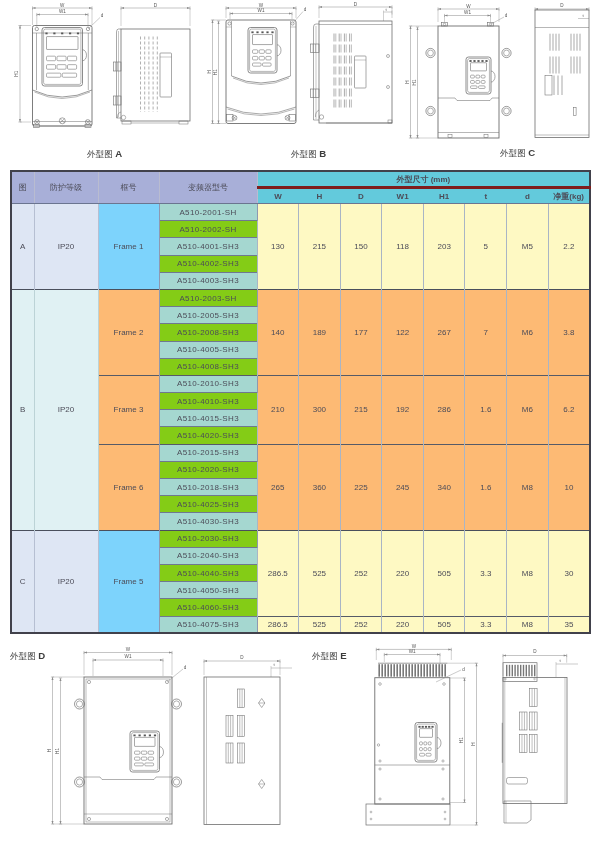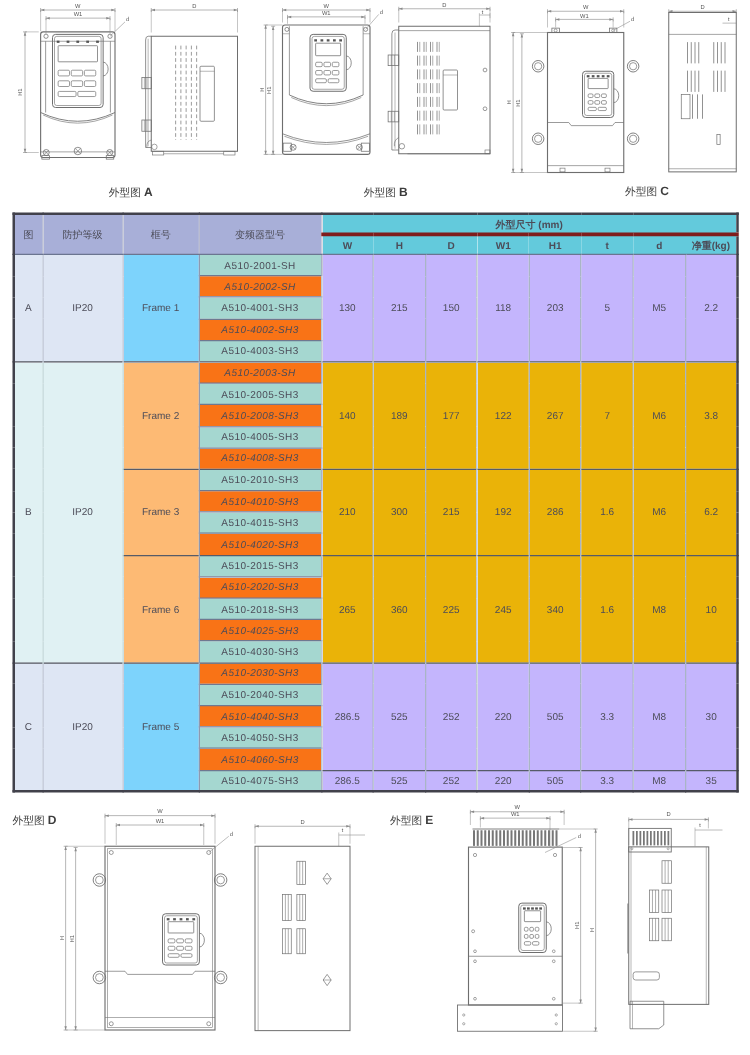--- a/index.html
+++ b/index.html
@@ -13,23 +13,23 @@
 td.ch{background:#63cadc;color:#1e2a30;font-weight:bold;border-bottom:3px solid #7f1d1d;}
 td.ch2{background:#63cadc;color:#1e2a30;font-weight:bold;border-bottom:1px solid #6b7590;}
 #tbl tr{height:17.2px;}
 td.g{background:#dee6f4;border-right:1px solid #b6bfd2;}
 td.gb{background:#e0f1f3;}
 td.gb.g{border-right:1px solid #bcd3d6;}
 td.fr{background:#7dd3fc;border-right:1px solid #8e98b0;}
 td.fr.gb{background:#fdba74;}
 td.mod{font-size:8px;letter-spacing:0.35px;border-top:1px solid #6f7890;border-right:1px solid #8e98b0;color:#3f3f4a;}
 td.mt{background:#a5d7d0;}
-td.mb{background:#f97316;font-style:italic;}
-td.dim{background:#c4b5fd;border-left:1px solid #a9b5c5;}
-td.dim.bb{background:#eab308;margin-top:46px;}
+td.mb{background:#84cc16;}
+td.dim{background:#fef9c3;border-left:1px solid #a9b5c5;}
+td.dim.bb{background:#fdba74;margin-top:46px;}
 tr.gsep td{border-top:1.2px solid #4a4f5c;}
 td.fsep{border-top:1px solid #565b68;}
 tr.fsep2 td{border-top:1px solid #565b68;}
 td.lsep{border-top:1px solid #565b68;}
 </style></head>
 <body>
 <svg width="600" height="166" viewBox="0 0 600 166" style="position:absolute;left:0;top:0">
     <rect x="32.5" y="25.5" width="59.5" height="100.5" rx="2" fill="none" stroke="#6e6e6e" stroke-width="0.9"></rect>
     <circle cx="36.8" cy="29" r="1.7" fill="none" stroke="#6e6e6e" stroke-width="0.6"></circle>
     <circle cx="88" cy="29" r="1.7" fill="none" stroke="#6e6e6e" stroke-width="0.6"></circle>

